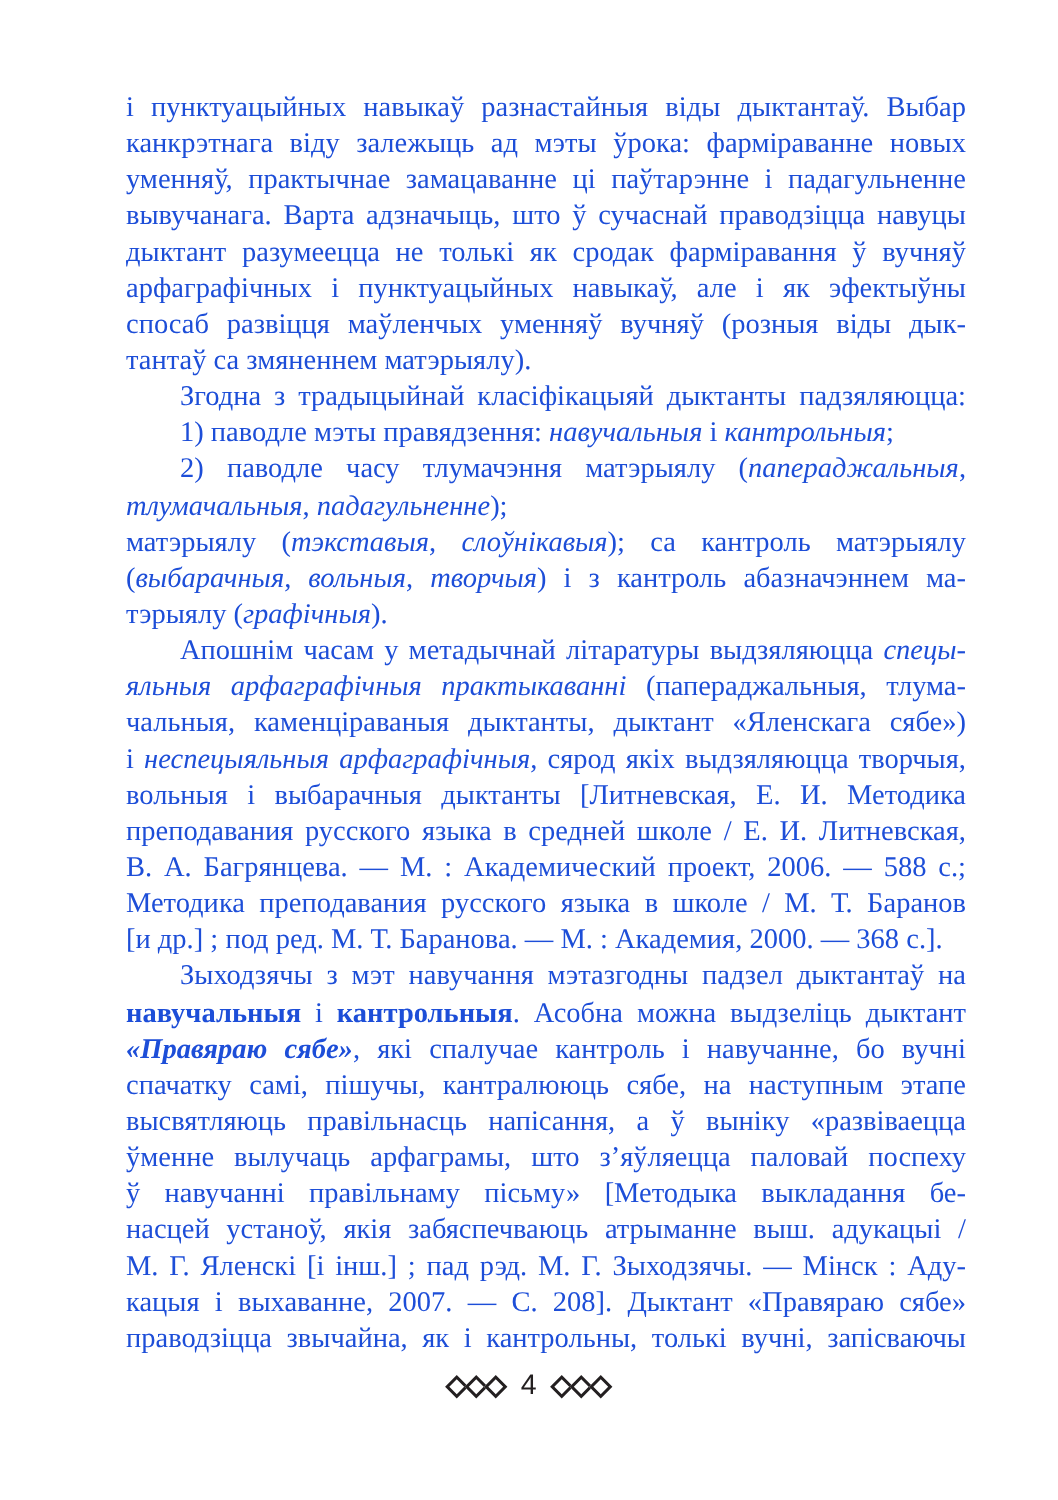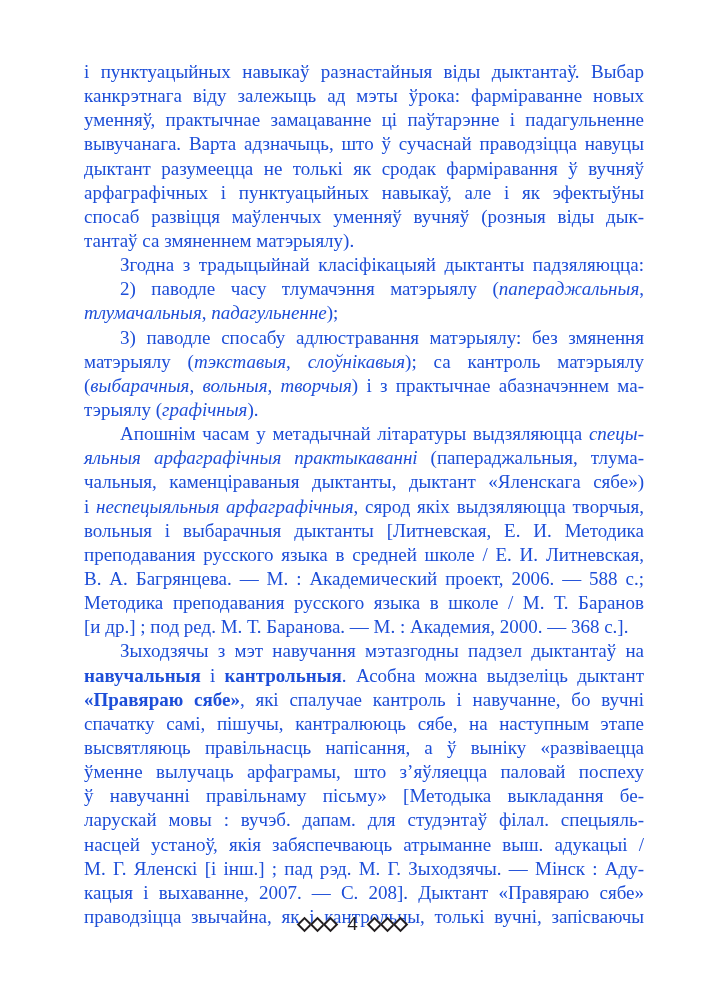--- a/index.html
+++ b/index.html
@@ -10,21 +10,21 @@
     font-size: 19px; color: #1d4ed8; line-height: 24.15px;
   }
   .line {
     display: block; height: 24.15px; white-space: nowrap;
     text-align: justify; text-align-last: justify; overflow: visible;
   }
   .line.last { text-align-last: left; }
   .line.indent { padding-left: 36px; }
   .seg-i { font-style: italic; }
   .seg-b { font-weight: bold; }
-  .seg-bi { font-weight: bold; }
+  .seg-bi { font-weight: bold; font-style: italic; }
   .footer {
     position: absolute; left: 0; width: 705px; top: 912px; height: 24px;
     display: flex; justify-content: center; align-items: center; gap: 10px;
     font-family: "Liberation Sans", "DejaVu Sans", sans-serif; font-size: 19px; color: #231f20;
   }
   .ornament { display: flex; gap: 0; }
   .diamond {
     width: 11px; height: 11px; border: 2px solid #231f20; transform: rotate(45deg);
     margin: 0 1px; box-sizing: border-box; background: #fff;
   }
@@ -35,43 +35,42 @@
 <div class="page" id="page-body">
     <div class="line"><span>і пунктуацыйных навыкаў разнастайныя віды дыктантаў. Выбар</span></div>
     <div class="line"><span>канкрэтнага віду залежыць ад мэты ўрока: фарміраванне новых</span></div>
     <div class="line"><span>уменняў, практычнае замацаванне ці паўтарэнне і падагульненне</span></div>
     <div class="line"><span>вывучанага. Варта адзначыць, што ў сучаснай праводзіцца навуцы</span></div>
     <div class="line"><span>дыктант разумеецца не толькі як сродак фарміравання ў вучняў</span></div>
     <div class="line"><span>арфаграфічных і пунктуацыйных навыкаў, але і як эфектыўны</span></div>
     <div class="line"><span>спосаб развіцця маўленчых уменняў вучняў (розныя віды дык-</span></div>
     <div class="line last"><span>тантаў са змяненнем матэрыялу).</span></div>
     <div class="line indent"><span>Згодна з традыцыйнай класіфікацыяй дыктанты падзяляюцца:</span></div>
+    <div class="line indent last"><span>1)  паводле мэты правядзення: </span><span class="seg-i">навучальныя</span><span> і </span><span class="seg-i">кантрольныя</span><span>;</span></div>
     <div class="line indent"><span>2)  паводле часу тлумачэння матэрыялу (</span><span class="seg-i">папераджальныя</span><span>,</span></div>
     <div class="line last"><span class="seg-i">тлумачальныя</span><span>, </span><span class="seg-i">падагульненне</span><span>);</span></div>
-    <div class="line indent"><span>3)  паводле спосабу адлюстравання матэрыялу: без змянення</span></div>
     <div class="line"><span>матэрыялу (</span><span class="seg-i">тэкставыя</span><span>, </span><span class="seg-i">слоўнікавыя</span><span>); са кантроль матэрыялу</span></div>
-    <div class="line"><span>(</span><span class="seg-i">выбарачныя</span><span>, </span><span class="seg-i">вольныя</span><span>, </span><span class="seg-i">творчыя</span><span>) і з практычнае абазначэннем ма-</span></div>
+    <div class="line"><span>(</span><span class="seg-i">выбарачныя</span><span>, </span><span class="seg-i">вольныя</span><span>, </span><span class="seg-i">творчыя</span><span>) і з кантроль абазначэннем ма-</span></div>
     <div class="line last"><span>тэрыялу (</span><span class="seg-i">графічныя</span><span>).</span></div>
     <div class="line indent"><span>Апошнім часам у метадычнай літаратуры выдзяляюцца </span><span class="seg-i">спецы-</span></div>
     <div class="line"><span class="seg-i">яльныя арфаграфічныя практыкаванні</span><span> (папераджальныя, тлума-</span></div>
     <div class="line"><span>чальныя, каменціраваныя дыктанты, дыктант «Яленскага сябе»)</span></div>
     <div class="line"><span>і </span><span class="seg-i">неспецыяльныя арфаграфічныя</span><span>, сярод якіх выдзяляюцца творчыя,</span></div>
     <div class="line"><span>вольныя і выбарачныя дыктанты [Литневская, Е. И. Методика</span></div>
     <div class="line"><span>преподавания русского языка в средней школе / Е. И. Литневская,</span></div>
     <div class="line"><span>В. А. Багрянцева. — М. : Академический проект, 2006. — 588 с.;</span></div>
     <div class="line"><span>Методика преподавания русского языка в школе / М. Т. Баранов</span></div>
     <div class="line last"><span>[и др.] ; под ред. М. Т. Баранова. — М. : Академия, 2000. — 368 с.].</span></div>
     <div class="line indent"><span>Зыходзячы з мэт навучання мэтазгодны падзел дыктантаў на</span></div>
     <div class="line"><span class="seg-b">навучальныя</span><span> і </span><span class="seg-b">кантрольныя</span><span>. Асобна можна выдзеліць дыктант</span></div>
     <div class="line"><span class="seg-bi">«Правяраю сябе»</span><span>, які спалучае кантроль і навучанне, бо вучні</span></div>
     <div class="line"><span>спачатку самі, пішучы, кантралююць сябе, на наступным этапе</span></div>
     <div class="line"><span>высвятляюць правільнасць напісання, а ў выніку «развіваецца</span></div>
     <div class="line"><span>ўменне вылучаць арфаграмы, што з’яўляецца паловай поспеху</span></div>
     <div class="line"><span>ў навучанні правільнаму пісьму» [Методыка выкладання бе-</span></div>
-    <div class="line"><span>ларускай мовы : вучэб. дапам. для студэнтаў філал. спецыяль-</span></div>
     <div class="line"><span>насцей устаноў, якія забяспечваюць атрыманне выш. адукацыі /</span></div>
     <div class="line"><span>М. Г. Яленскі [і інш.] ; пад рэд. М. Г. Зыходзячы. — Мінск : Аду-</span></div>
     <div class="line"><span>кацыя і выхаванне, 2007. — С. 208]. Дыктант «Правяраю сябе»</span></div>
     <div class="line"><span>праводзіцца звычайна, як і кантрольны, толькі вучні, запісваючы</span></div>
   </div>
 
 <div class="footer">
   <span class="ornament">
     <span class="diamond"></span>
     <span class="diamond"></span>

